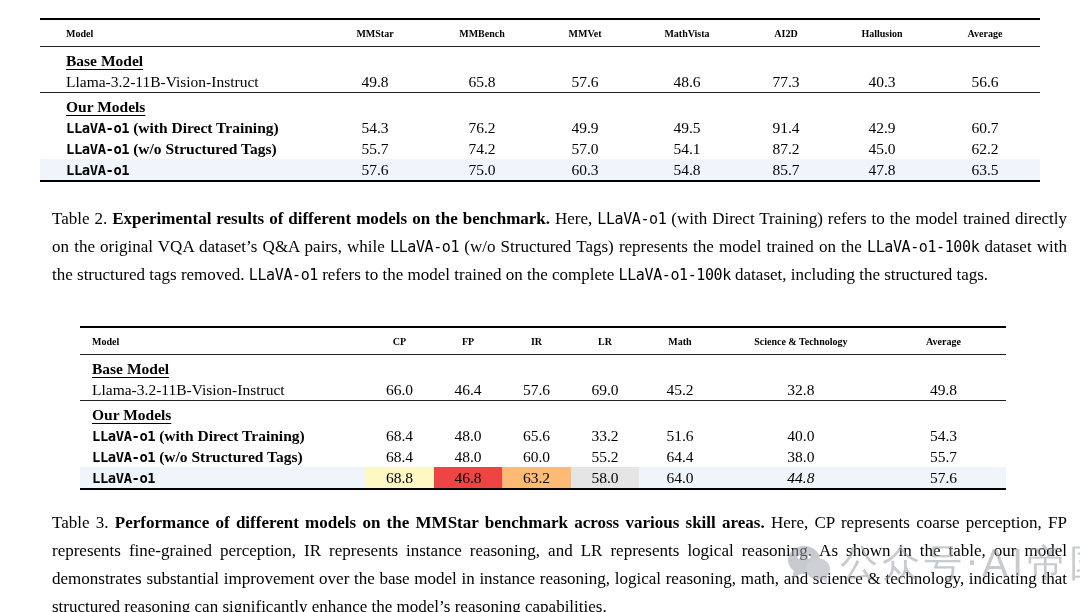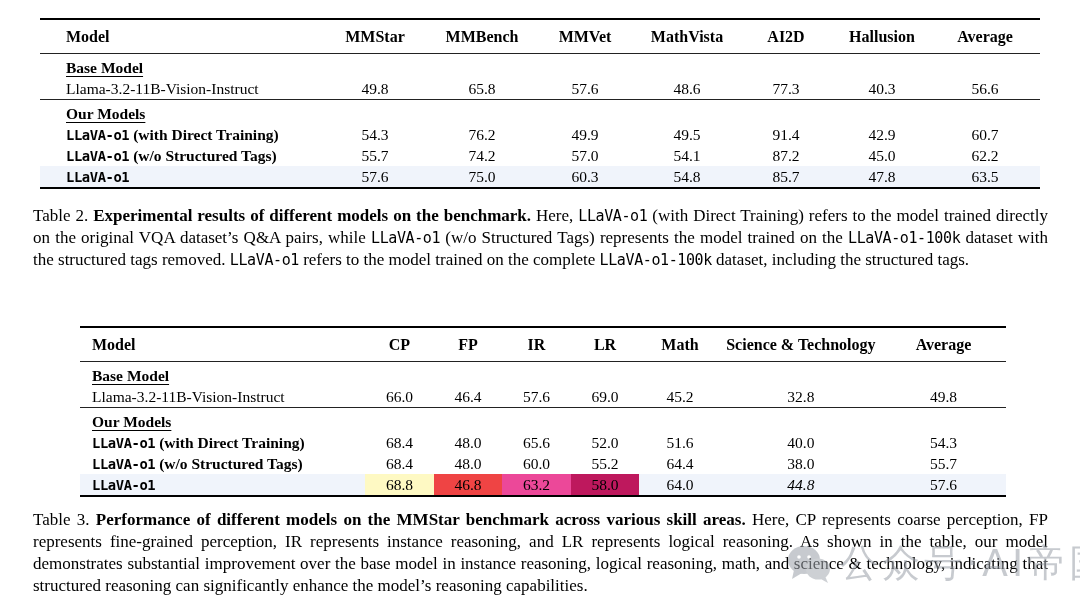--- a/index.html
+++ b/index.html
@@ -18,21 +18,21 @@
   .paper-table { position: absolute; }
   .paper-table table {
     width: 100%;
     border-collapse: collapse;
     table-layout: fixed;
     border-top: 2.5px solid #000;
     border-bottom: 2.5px solid #000;
   }
   .paper-table th {
     font-weight: bold;
-    font-size: 16px;
+    font-size: 10px;
     text-align: center;
     padding: 8px 0 7px 0;
     border-bottom: 1.5px solid #222;
     white-space: nowrap;
   }
   .paper-table th.model-col { text-align: left; }
   .paper-table td {
     font-size: 15.5px;
     text-align: center;
     padding: 1.5px 0;
@@ -51,22 +51,23 @@
     font-weight: bold;
     font-size: 13.8px;
     letter-spacing: -0.4px;
   }
   .suffix { font-weight: bold; }
 
   
   .caption {
     position: absolute;
     font-size: 17px;
-    line-height: 22px;
+    line-height: 28px;
     text-align: justify;
+    margin-left: 19px;
   }
   .seg-plain { font-weight: normal; }
   .seg-bold  { font-weight: bold; }
   .seg-mono  {
     font-family: "DejaVu Sans Mono", monospace;
     font-size: 15px;
     letter-spacing: -0.4px;
   }
 
   
@@ -210,41 +211,41 @@
             <td>49.8</td>
           </tr>
           <tr class="section-row ruled">
             <td class="model-cell" colspan="8" style="padding-left: 12px;"><span class="section-label">Our Models</span></td>
           </tr>
           <tr>
             <td class="model-cell" style="padding-left: 12px;"><span class="mono">LLaVA-o1</span><span class="suffix"> (with Direct Training)</span></td>
             <td>68.4</td>
             <td>48.0</td>
             <td>65.6</td>
-            <td>52.0</td>
+            <td>33.2</td>
             <td>51.6</td>
             <td>40.0</td>
             <td>54.3</td>
           </tr>
           <tr>
             <td class="model-cell" style="padding-left: 12px;"><span class="mono">LLaVA-o1</span><span class="suffix"> (w/o Structured Tags)</span></td>
             <td>68.4</td>
             <td>48.0</td>
             <td>60.0</td>
             <td>55.2</td>
             <td>64.4</td>
             <td>38.0</td>
             <td>55.7</td>
           </tr>
           <tr>
             <td class="model-cell" style="padding-left: 12px; background: rgb(240, 244, 251);"><span class="mono">LLaVA-o1</span></td>
             <td style="background: #fef9c3;">68.8</td>
             <td style="background: #ef4444;">46.8</td>
-            <td style="background: #ec4899;">63.2</td>
-            <td style="background: #be185d;">58.0</td>
+            <td style="background: #fdba74;">63.2</td>
+            <td style="background: #e5e5e5;">58.0</td>
             <td style="background: rgb(240, 244, 251);">64.0</td>
             <td style="background: rgb(240, 244, 251); font-style: italic;">44.8</td>
             <td style="background: rgb(240, 244, 251);">57.6</td>
           </tr>
         </tbody>
       </table>
     </div>
 
   <div class="caption" style="left:33px; top:509px; width:1015px;"><span class="seg-plain">Table 3.  </span><span class="seg-bold">Performance of different models on the MMStar benchmark across various skill areas.</span><span class="seg-plain">  Here, CP represents coarse perception, FP represents fine-grained perception, IR represents instance reasoning, and LR represents logical reasoning.  As shown in the table, our model demonstrates substantial improvement over the base model in instance reasoning, logical reasoning, math, and science &amp; technology, indicating that structured reasoning can significantly enhance the model’s reasoning capabilities.</span></div>
 

